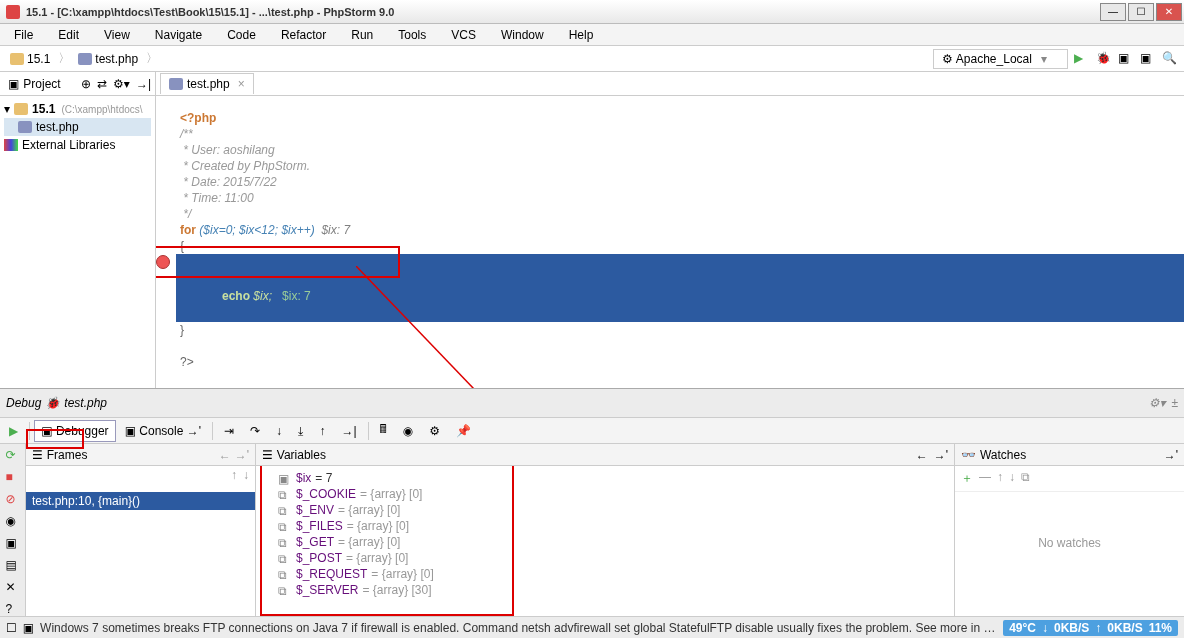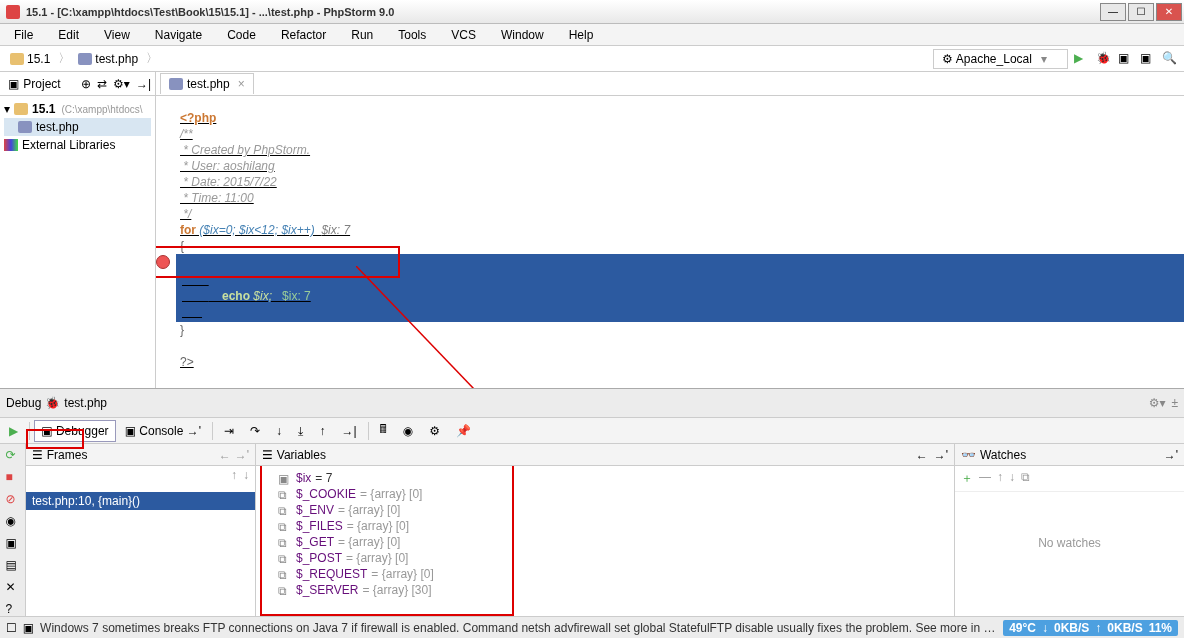--- a/index.html
+++ b/index.html
@@ -40,35 +40,35 @@
 .tree-indent1 { padding-left: 14px; }
 .tree-sel { background: #d8e6f2; }
 .lib-icon { width: 14px; height: 12px; background: linear-gradient(90deg,#d44,#44d,#4d4); }
 .proj-path { color: #999; margin-left: 2px; font-size: 10px; }
 
 
 .editor-area { flex: 1; display: flex; flex-direction: column; background: #fff; }
 .editor-tabs { height: 24px; border-bottom: 1px solid #ccc; display: flex; align-items: center; padding-left: 4px; }
 .editor-tab { display: flex; align-items: center; gap: 4px; padding: 3px 8px; border: 1px solid #ccc; border-bottom: none; background: #fff; cursor: pointer; }
 .tab-close { margin-left: 4px; color: #999; cursor: pointer; }
-.editor { flex: 1; position: relative; font-family: Consolas, monospace; font-size: 12px; line-height: 16px; padding: 14px 0 1px 24px; background: #fff; overflow: hidden; text-decoration: underline; }
+.editor { flex: 1; position: relative; font-family: Consolas, monospace; font-size: 12px; line-height: 16px; padding: 14px 0 1px 24px; background: #fff; overflow: hidden; }
 .code-line { white-space: pre; color: #666; }
 .kw { color: #cc7833; font-weight: bold; }
 .var { color: #4682b4; font-style: italic; }
 .cmt { color: #999; font-style: italic; }
 .inline-hint { color: #808080; font-style: italic; }
 .exec-line { background: #2c5aa0; color: #fff; padding: 2px 6px; margin-left: -4px; }
 .exec-line .cmt, .exec-line .var, .exec-line .kw { color: #c8e0a0; }
 .bp-icon { position: absolute; left: -20px; width: 14px; height: 14px; border-radius: 50%; background: #e55; border: 1px solid #a33; top: 1px; }
 .red-box { position: absolute; border: 2px solid #d00; pointer-events: none; }
 .arrow-line { position: absolute; pointer-events: none; }
 
 
 .debug-panel { height: 228px; border-top: 1px solid #aaa; background: #f4f4f4; display: flex; flex-direction: column; }
-.debug-header { height: 35px; background: #ececec; border-bottom: 1px solid #ccc; display: flex; align-items: center; padding: 0 6px; }
+.debug-header { height: 35px; background: #ececec; border-bottom: 1px solid #ccc; display: flex; align-items: center; padding: 0 6px; font-style: italic; }
 .debug-header .hdr-left { display: flex; align-items: center; gap: 4px; }
 .debug-toolbar { height: 26px; display: flex; align-items: center; padding: 0 2px; gap: 2px; background: #f4f4f4; border-bottom: 1px solid #ccc; }
 .dbg-btn { padding: 3px 6px; cursor: pointer; border: 1px solid transparent; }
 .dbg-btn.active { border: 1px solid #99b; background: #fff; }
 .dbg-sep { width: 1px; height: 18px; background: #ccc; margin: 0 2px; }
 .debug-body { flex: 1; display: flex; }
 .dbg-side { width: 26px; background: #ececec; border-right: 1px solid #ccc; display: flex; flex-direction: column; align-items: center; padding-top: 4px; gap: 8px; }
 .side-icon { width: 14px; height: 14px; cursor: pointer; }
 .frames-col { width: 230px; border-right: 1px solid #ccc; display: flex; flex-direction: column; background: #fff; }
 .vars-col { flex: 1; display: flex; flex-direction: column; background: #fff; position: relative; }
@@ -180,22 +180,22 @@
     <div class="editor-tabs">
       <div class="editor-tab">
         <span class="php-icon-sm"></span>
         <span>test.php</span>
         <span class="tab-close">×</span>
       </div>
     </div>
     <div class="editor">
       <div class="code-line"><span class="kw">&lt;?php</span></div>
       <div class="code-line cmt">/**</div>
+      <div class="code-line cmt"> * User: aoshilang</div>
       <div class="code-line cmt"> * Created by PhpStorm.</div>
-      <div class="code-line cmt"> * User: aoshilang</div>
       <div class="code-line cmt"> * Date: 2015/7/22</div>
       <div class="code-line cmt"> * Time: 11:00</div>
       <div class="code-line cmt"> */</div>
       <div class="code-line"><span class="kw">for</span><span class="var"> ($ix=0; $ix&lt;12; $ix++)  </span><span class="inline-hint">$ix: 7</span></div>
       <div class="code-line">{</div>
       <div class="code-line exec-line" style="position:relative">
         <span class="bp-icon"></span>
         <span>    </span><span class="kw">echo</span><span class="var"> $ix;   </span><span style="color:#9c9">$ix: 7</span>
       </div>
       <div class="code-line">}</div>

